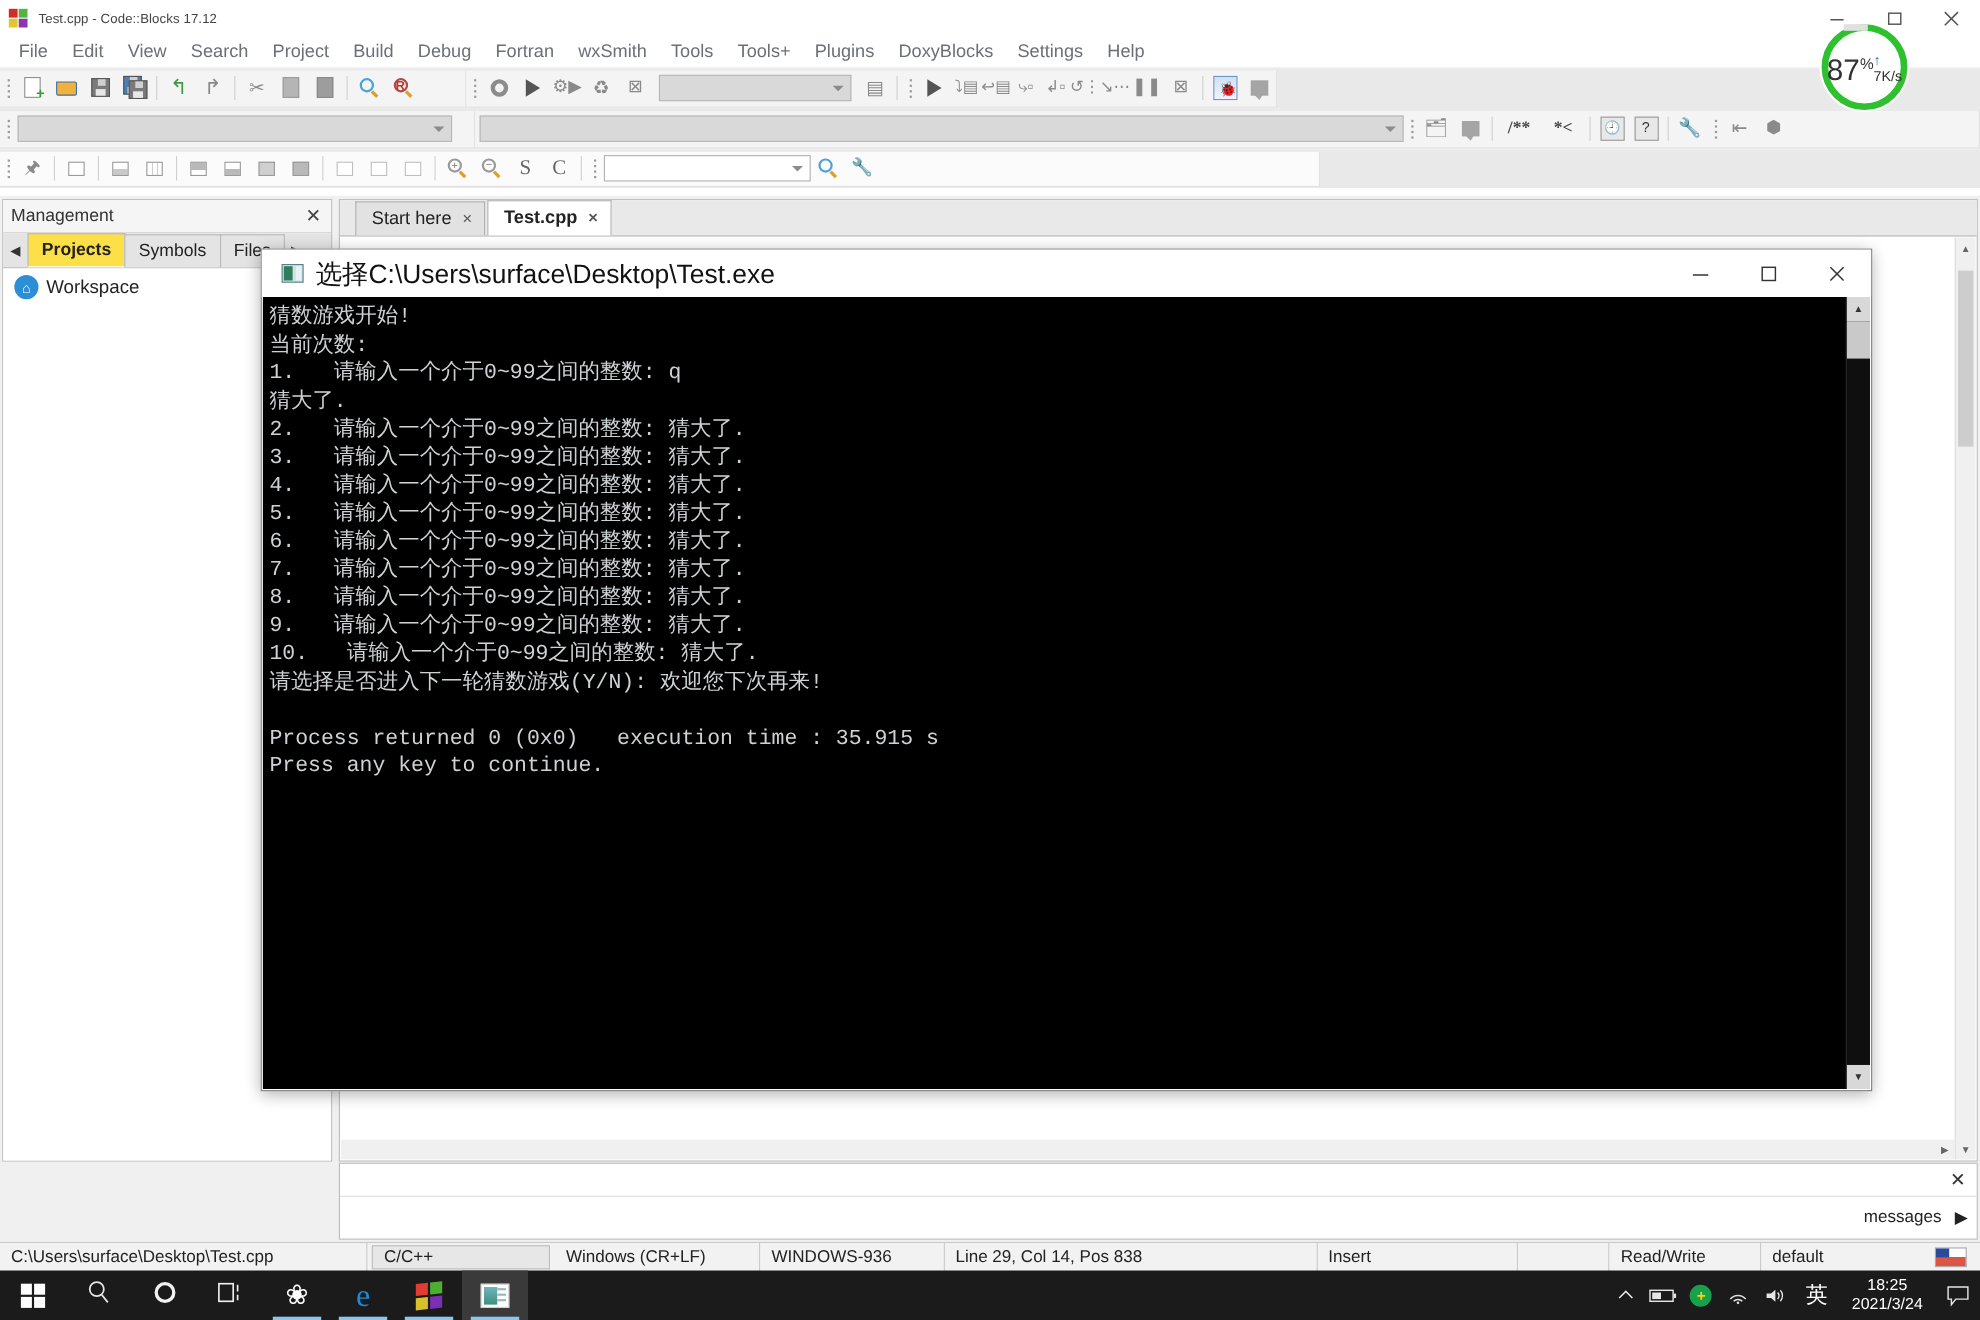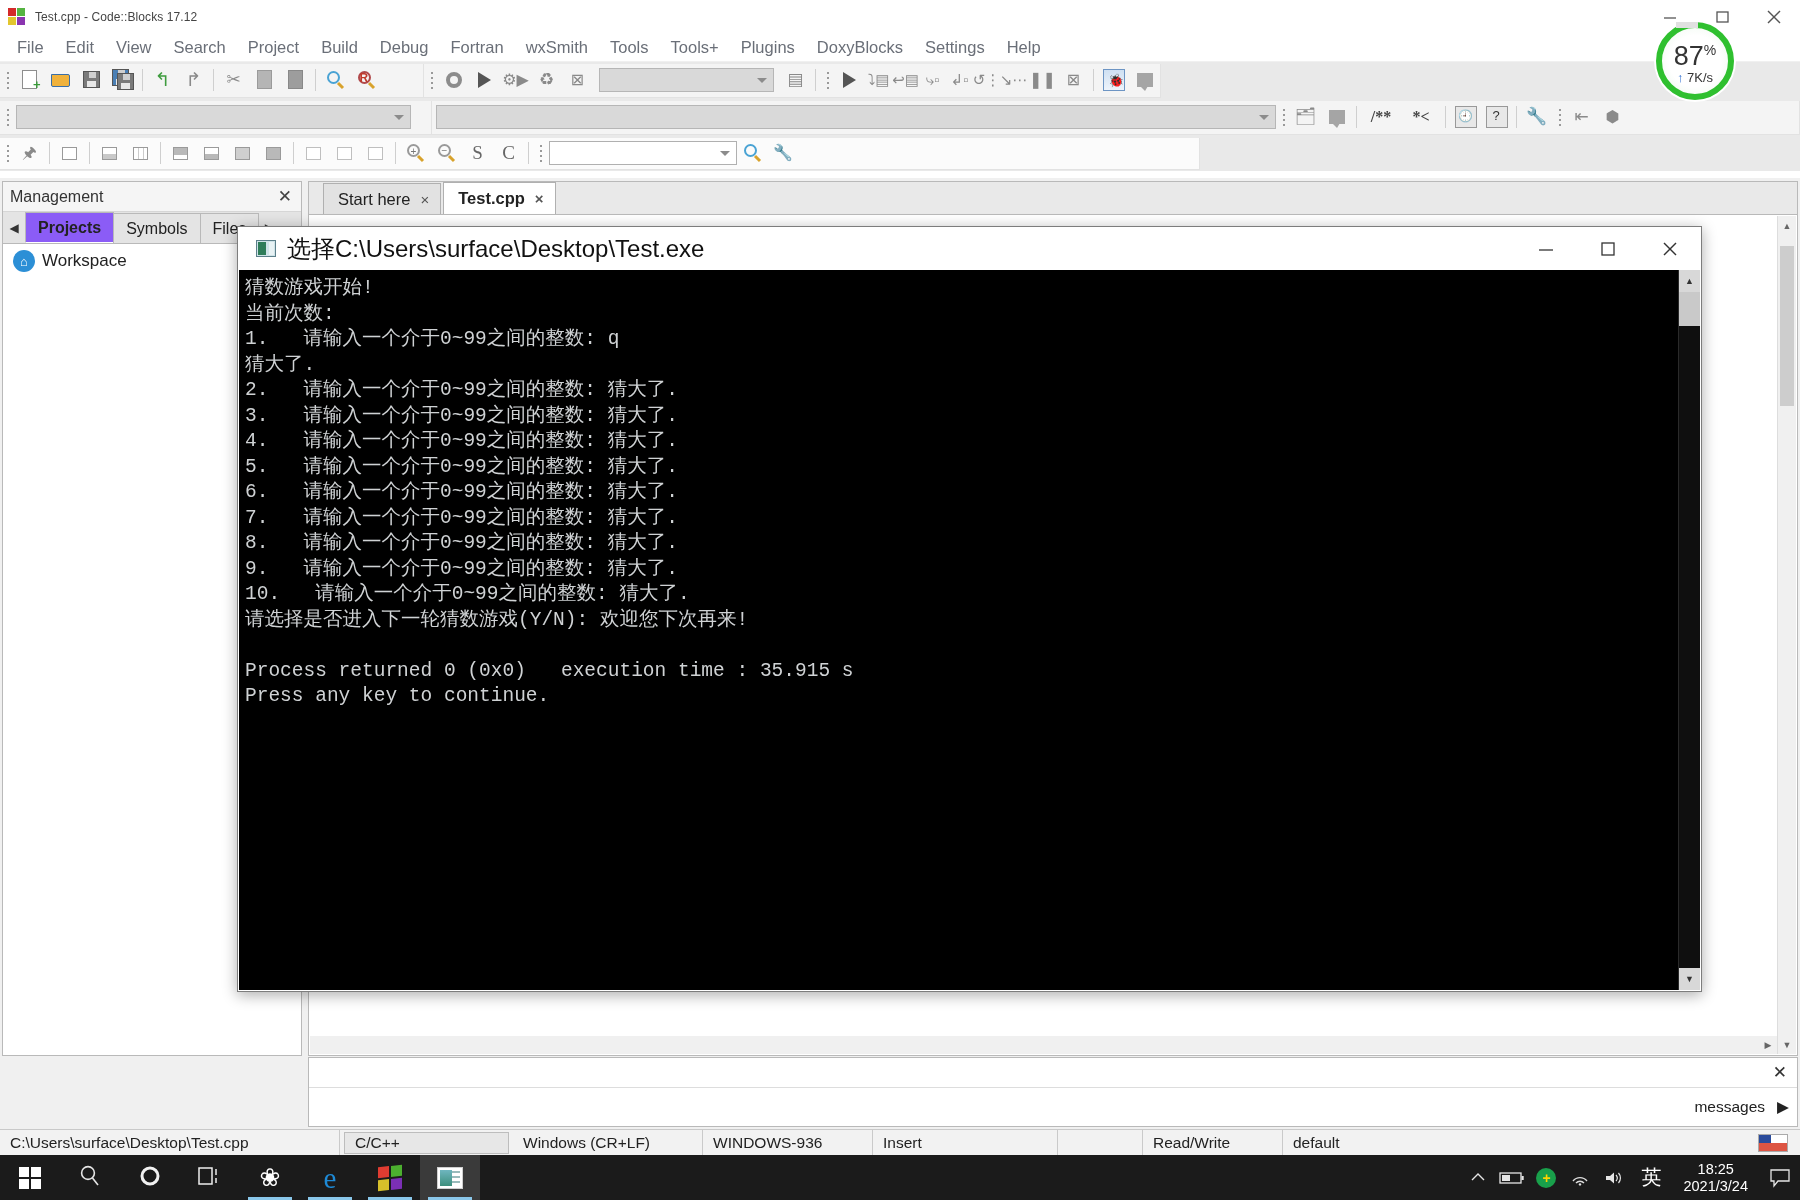--- a/index.html
+++ b/index.html
@@ -77,21 +77,21 @@
   #mgmt { position:absolute; left:2px; top:3px; width:300px; bottom:73px; background:#fff;
           border:1px solid #b9b9b9; }
   #mgmt-head { height:30px; background:#f5f5f5; display:flex; align-items:center;
                border-bottom:1px solid #d6d6d6; }
   #mgmt-title { font-size:16px; color:#333; margin-left:7px; }
   #mgmt-close { margin-left:auto; margin-right:9px; font-size:17px; color:#444; }
   #mgmt-tabs { height:32px; background:#e4e4e4; display:flex; align-items:flex-end; border-bottom:1px solid #b9b9b9;}
   .tab-scroll { width:22px; height:30px; display:flex;align-items:center;justify-content:center; color:#333; font-size:12px;}
   .mtab { height:30px; padding:0 12px; display:flex; align-items:center; font-size:16px; color:#222;
           background:#e4e4e4; border:1px solid #b9b9b9; border-bottom:none; margin-right:-1px;}
-  .mtab.active { background:#8b5cf6; font-weight:bold; border-bottom:1px solid #fff; height:31px;}
+  .mtab.active { background:#fde047; font-weight:bold; border-bottom:1px solid #fff; height:31px;}
   #mgmt-body { position:absolute; left:0; right:0; top:62px; bottom:0; background:#fff; }
   #ws-row { display:flex; align-items:center; padding:6px 0 0 10px; }
   #ws-icon { width:22px;height:22px;border-radius:50%;background:#2c8fd6;display:flex;align-items:center;
              justify-content:center;color:#fff;font-size:13px;margin-right:7px;}
   #ws-label { font-size:17px; color:#222; }
 
   
   #editor { position:absolute; left:308px; top:3px; right:2px; bottom:73px; background:#fff;
             border:1px solid #b9b9b9; }
   #ed-tabs { height:33px; background:#e9e9e9; display:flex; align-items:flex-end;
@@ -159,21 +159,21 @@
   .tb-item.active:after { content:""; position:absolute; bottom:0; left:8px; right:8px; height:3px; background:#8ac7ea;}
   .tb-item.openapp:after { content:""; position:absolute; bottom:0; left:8px; right:8px; height:3px; background:#8ac7ea;}
   #tray { margin-left:auto; display:flex; align-items:center; height:45px; }
   .tray-ico { width:34px; height:45px; display:flex; align-items:center; justify-content:center; color:#e9e9e9;}
   #clock { color:#fff; font-size:14.5px; line-height:17px; text-align:center; padding:0 12px; }
   #notif { width:40px; height:45px; display:flex; align-items:center; justify-content:center; }
 
   
   #perf { position:absolute; right:66px; top:22px; width:78px; height:78px; border-radius:50%;
           background:radial-gradient(circle,#ffffff 55%,#eaf7ea 100%);
-          border:6px solid #2fc02f; display:flex; flex-direction:column; align-items:center;
+          border:6px solid #2fc02f; display:flex; flex-direction:row; align-items:center;
           justify-content:center; z-index:40; box-shadow:0 0 0 2px #fff; }
   #perf-top { position:absolute; top:-6px; left:14px; width:22px; height:6px; background:#e0e0e0; }
   #perf-val { font-size:27px; color:#333; line-height:26px; }
   #perf-val sup { font-size:14px; }
   #perf-net { font-size:13px; color:#333; margin-top:1px; }
   #perf-net b { color:#2f6fd0; }
 </style>
 </head>
 <body>
 
@@ -626,20 +626,21 @@
       <div class="cs-arrow">▼</div>
     </div>
   </div>
 </div>
 
 <div id="statusbar">
   <div class="sb-cell" style="width:340px">C:\Users\surface\Desktop\Test.cpp</div>
   <div class="sb-cell sunken" style="width:165px">C/C++</div>
   <div class="sb-cell" style="width:190px">Windows (CR+LF)</div>
   <div class="sb-cell" style="width:170px">WINDOWS-936</div>
+  <div class="sb-cell" style="width:345px">Line 29, Col 14, Pos 838</div>
   <div class="sb-cell" style="width:185px">Insert</div>
   <div class="sb-cell" style="width:85px"></div>
   <div class="sb-cell" style="width:140px">Read/Write</div>
   <div class="sb-cell" style="width:160px;border-right:none">default</div>
   <div id="sb-flag">
     <span style="position:absolute;left:0;top:0;width:12px;height:8px;background:#2a4b9b"></span>
   </div>
 </div>
 
 <div id="taskbar">

